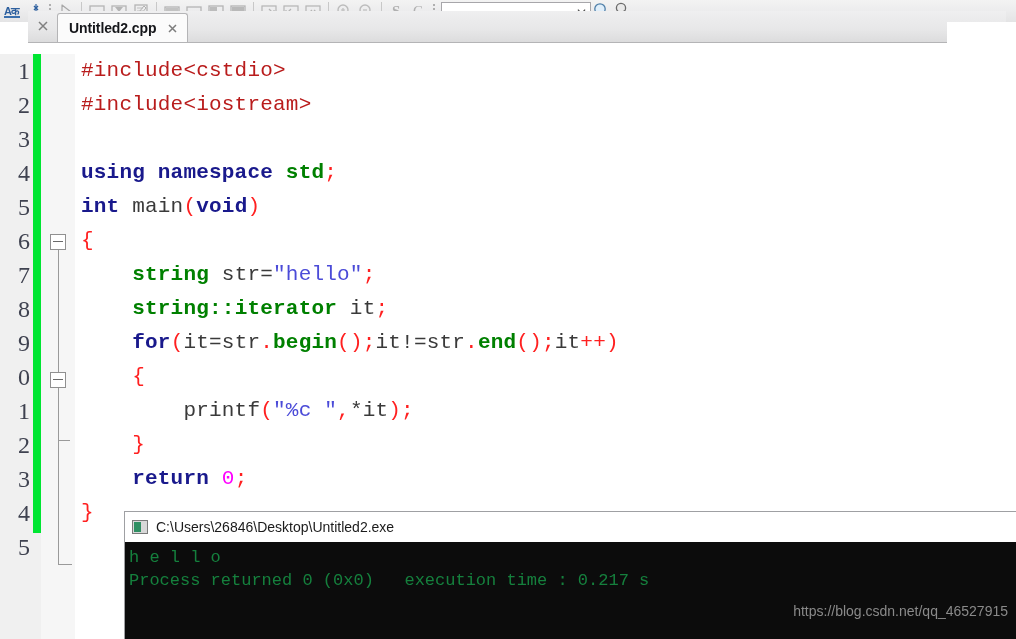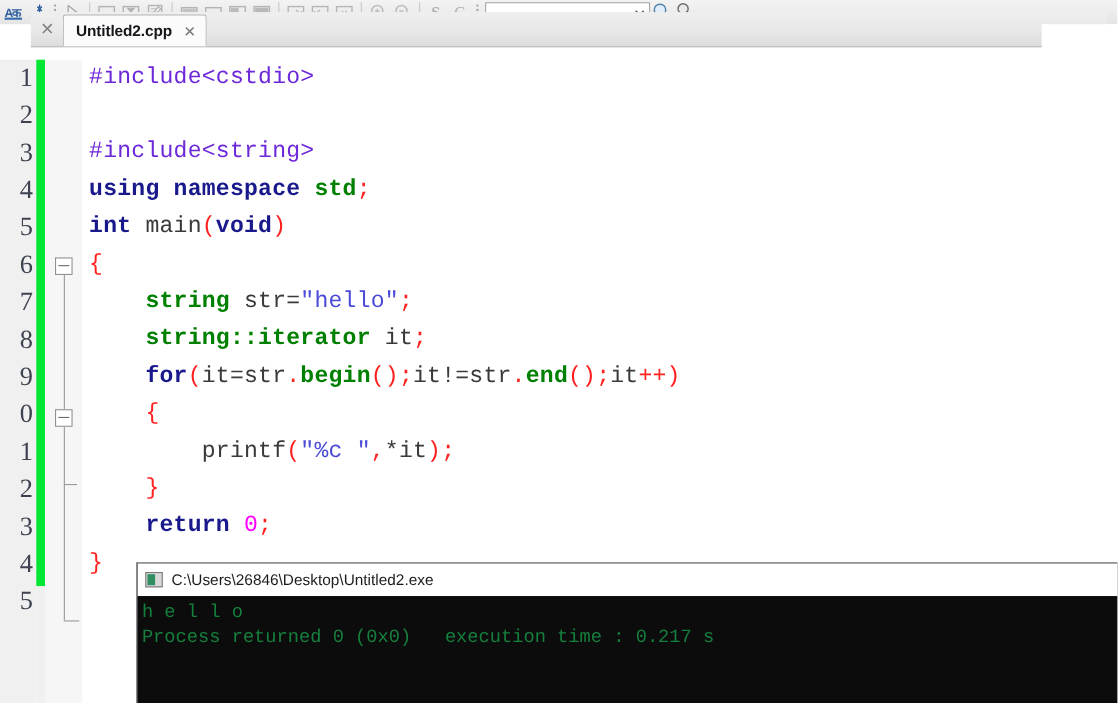--- a/index.html
+++ b/index.html
@@ -185,21 +185,21 @@
     left: 6px;
     height: 34px;
     line-height: 34px;
     white-space: pre;
     font-family: "Liberation Mono", monospace;
     font-size: 21px;
     letter-spacing: 0.2px;
   }
 
   
-  .t-pre   { color: #6d28d9; }            
+  .t-pre   { color: #b91c1c; }            
   .t-kw    { color: #19198c; font-weight: bold; }  
   .t-type  { color: #008000; font-weight: bold; }  
   .t-plain { color: #3a3a3a; }
   .t-str   { color: #4b4bd8; }
   .t-num   { color: #ff00ff; }
   .t-punc  { color: #ff2020; }
   .t-brace { color: #ff2020; }
 
   
   .fold-box {
@@ -530,22 +530,22 @@
       <div class="fold-line" style="left:17px; top:334px; height:52px;"></div>
       <div class="fold-tick" style="left:17px; top:386px; width:12px;"></div>
       <div class="fold-line" style="left:17px; top:386px; height:124px;"></div>
       <div class="fold-tick" style="left:17px; top:510px; width:14px;"></div>
     </div>
 
     <div class="code-area">
 
       <div class="codeline" style="top:0px"><span class="t-pre">#include&lt;cstdio&gt;</span></div>
 
-
-      <div class="codeline" style="top:68px"><span class="t-pre">#include&lt;string&gt;</span></div>
+      <div class="codeline" style="top:34px"><span class="t-pre">#include&lt;iostream&gt;</span></div>
+
 
       <div class="codeline" style="top:136px"><span class="t-kw">int</span><span class="t-plain"> main</span><span class="t-punc">(</span><span class="t-kw">void</span><span class="t-punc">)</span></div>
 
       <div class="codeline" style="top:102px"><span class="t-kw">using namespace </span><span class="t-type">std</span><span class="t-punc">;</span></div>
 
       <div class="codeline" style="top:170px"><span class="t-brace">{</span></div>
 
       <div class="codeline" style="top:204px"><span class="t-plain">    </span><span class="t-type">string</span><span class="t-plain"> str=</span><span class="t-str">"hello"</span><span class="t-punc">;</span></div>
 
       <div class="codeline" style="top:238px"><span class="t-plain">    </span><span class="t-type">string::iterator</span><span class="t-plain"> it</span><span class="t-punc">;</span></div>
@@ -568,15 +568,16 @@
 
   <div class="console">
     <div class="console-title">
       <span class="console-icon"></span>
       <span class="console-title-text">C:\Users\26846\Desktop\Untitled2.exe</span>
     </div>
     <div class="console-body">
       <div class="console-line">h e l l o</div>
       <div class="console-line">Process returned 0 (0x0)   execution time : 0.217 s</div>
     </div>
+    <div class="watermark">https://blog.csdn.net/qq_46527915</div>
   </div>
 
 </div>
 
 </body></html>

